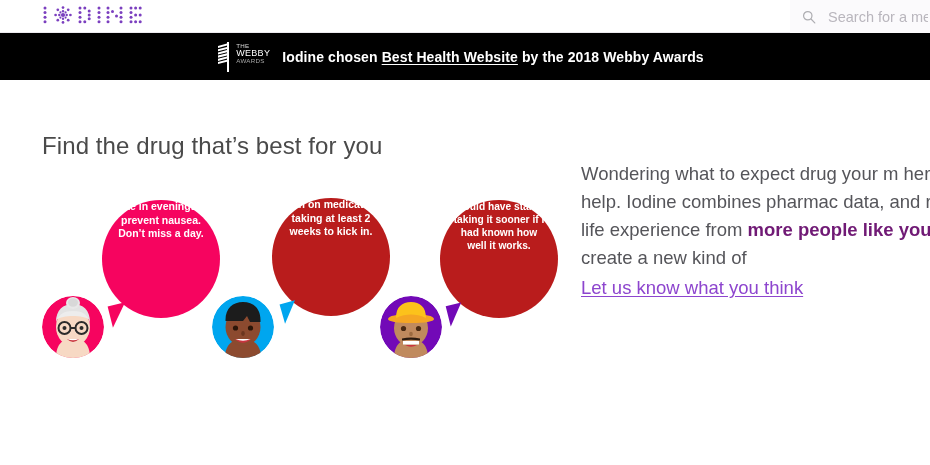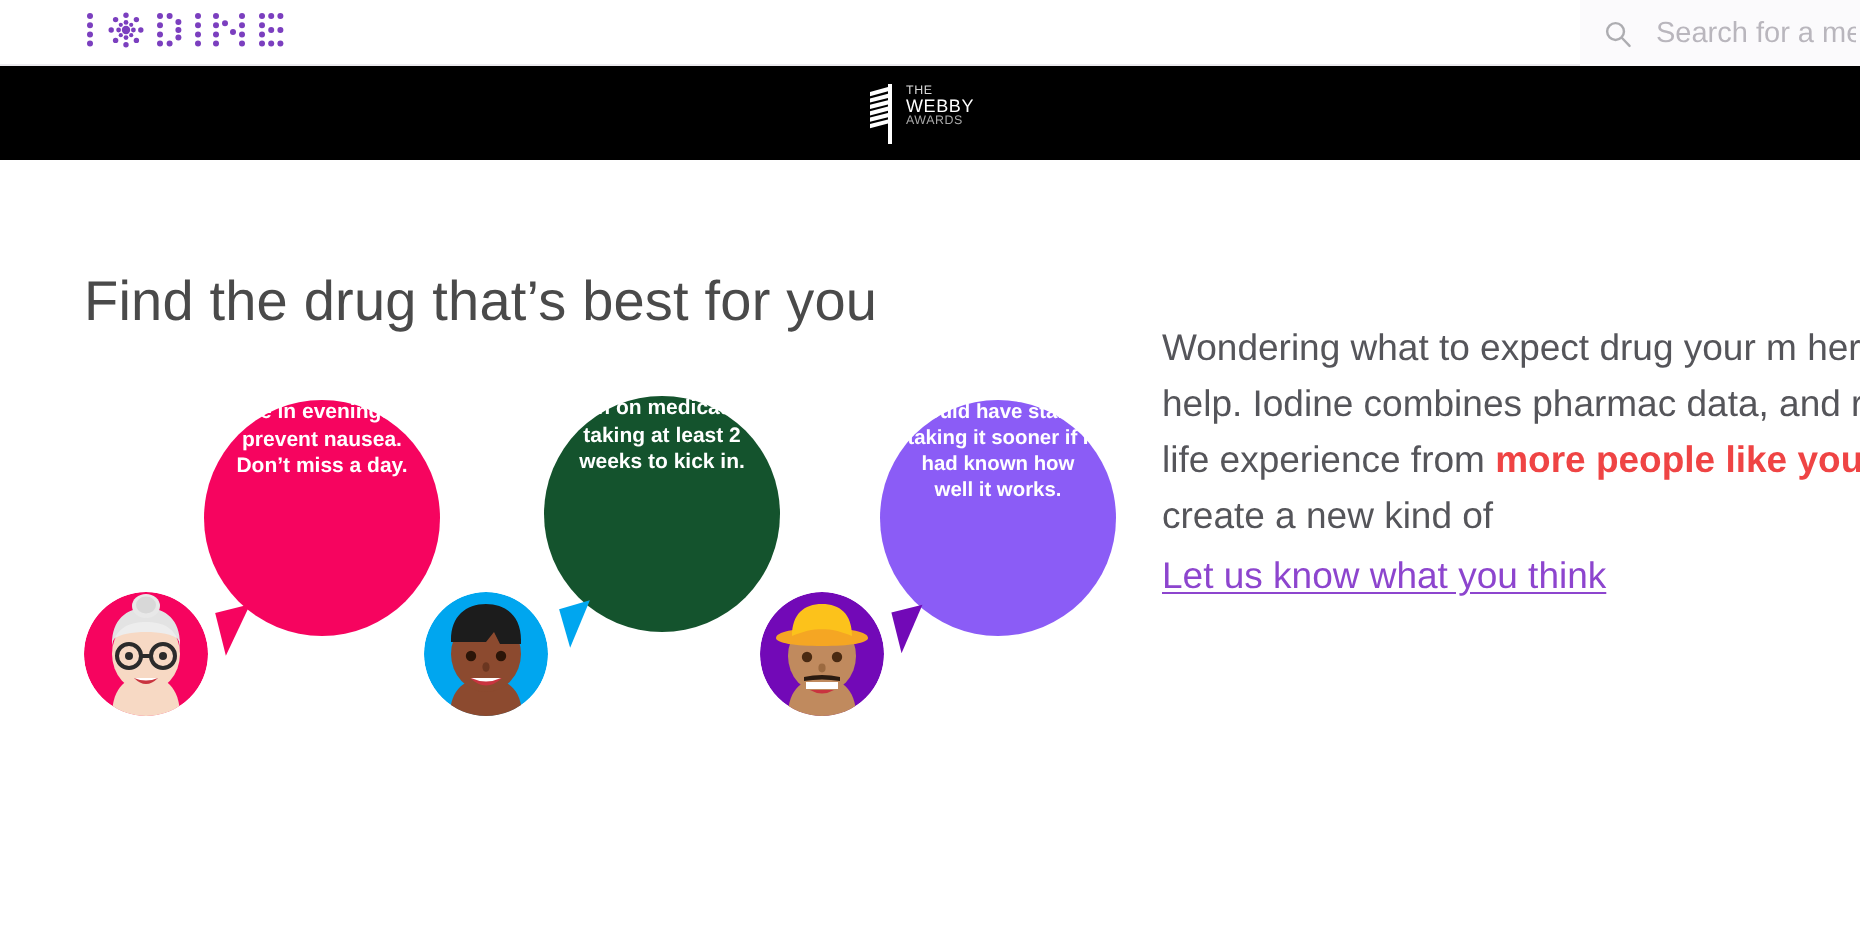--- a/index.html
+++ b/index.html
@@ -121,21 +121,21 @@
     text-underline-offset: 2px;
   }
 
   
   .main { position: absolute; top: 80px; left: 0; width: 930px; height: 385px; }
 
   .headline {
     position: absolute;
     left: 42px;
     top: 36px;
-    font-size: 28px;
+    font-size: 24px;
     font-weight: 300;
     color: #4a4a4a;
     letter-spacing: .1px;
     white-space: nowrap;
   }
 
   
   .bubbles { position: absolute; left: 0; top: 0; width: 570px; height: 300px; }
 
   .bubble {
@@ -169,36 +169,36 @@
     left: 8px; bottom: -8px;
     border-left: 18px solid #F6045F;
     border-bottom: 22px solid transparent;
     transform: rotate(-14deg);
   }
 
   
   .bubble-2 {
     left: 272px; top: 118px;
     width: 118px; height: 118px;
-    background: #14532d;
+    background: #b91c1c;
     font-size: 10.5px;
     line-height: 13.5px;
   }
   .bubble-2::after {
     left: 10px; bottom: -6px;
     border-left: 16px solid #00A6EF;
     border-bottom: 20px solid transparent;
     transform: rotate(-16deg);
   }
 
   
   .bubble-3 {
     left: 440px; top: 120px;
     width: 118px; height: 118px;
-    background: #8b5cf6;
+    background: #b91c1c;
     font-size: 10.2px;
     line-height: 13px;
   }
   .bubble-3::after {
     left: 8px; bottom: -7px;
     border-left: 16px solid #7209B7;
     border-bottom: 21px solid transparent;
     transform: rotate(-14deg);
   }
 
@@ -217,21 +217,21 @@
   .copy {
     position: absolute;
     left: 581px;
     top: 80px;
     width: 390px;
     font-size: 18.5px;
     line-height: 28px;
     color: #55555a;
     font-weight: 300;
   }
-  .copy b { font-weight: bold; color: #ef4444; }
+  .copy b { font-weight: bold; color: #701a75; }
   .copy-link {
     display: inline-block;
     margin-top: 2px;
     color: #8D45CE;
     text-underline-offset: 2px;
     font-size: 18.5px;
     cursor: pointer;
   }
 </style>
 </head>
@@ -332,20 +332,21 @@
             <polygon points="2,20 11,17.7 11,19.8 2,22.1"></polygon>
           </g>
         </svg>
         <div class="webby-words">
           <span class="ww-the">THE</span>
           <span class="ww-webby">WEBBY</span>
           <span class="ww-awards">AWARDS</span>
         </div>
       </div>
 
+      <div class="banner-text"><span>Iodine chosen </span><a class="award-link" href="#">Best Health Website</a><span> by the 2018 Webby Awards</span></div>
     </div>
   </div>
 
   <div class="main">
 
     <h1 class="headline">Find the drug that’s best for you</h1>
 
     <div class="bubbles">
 
       <div class="bubble bubble-1">

